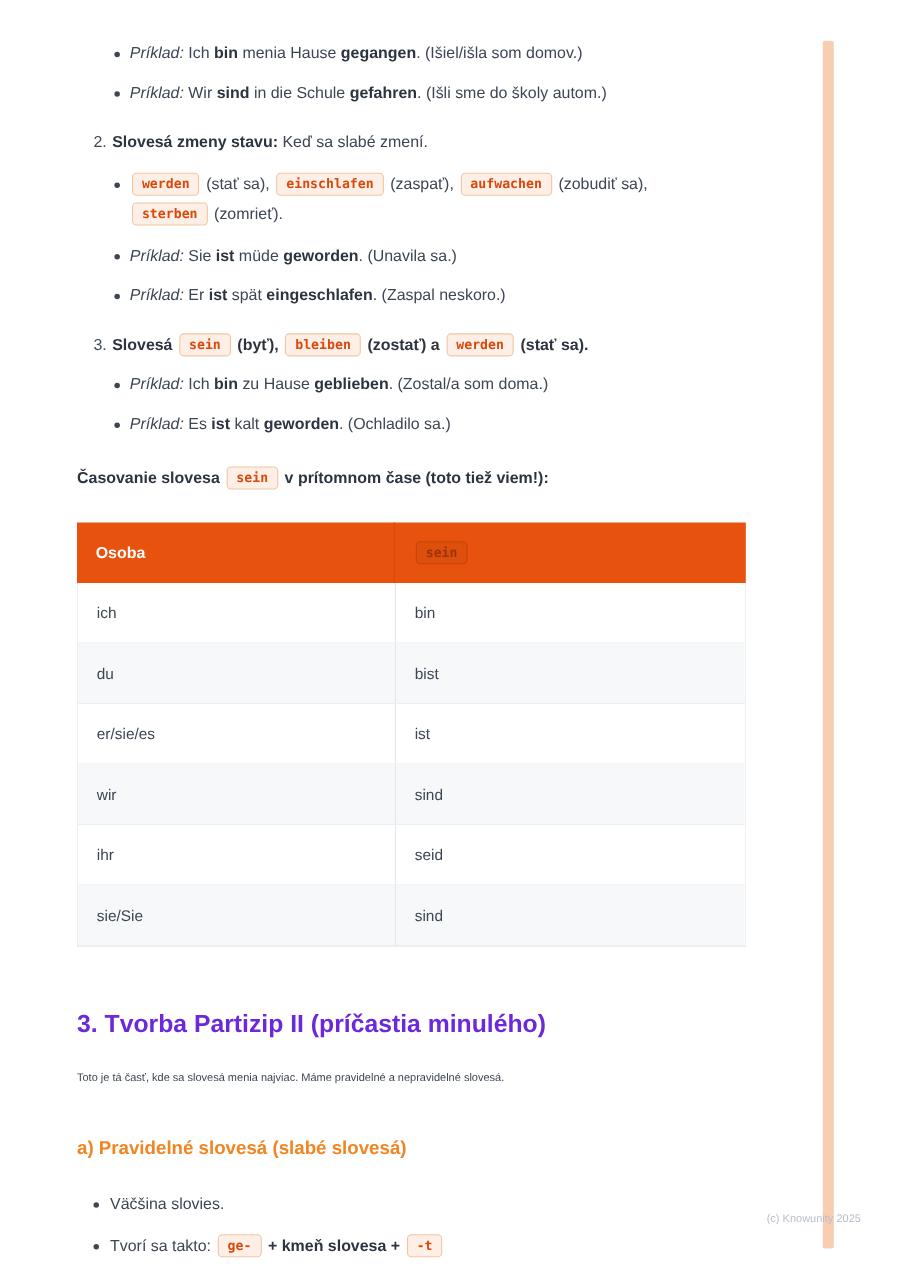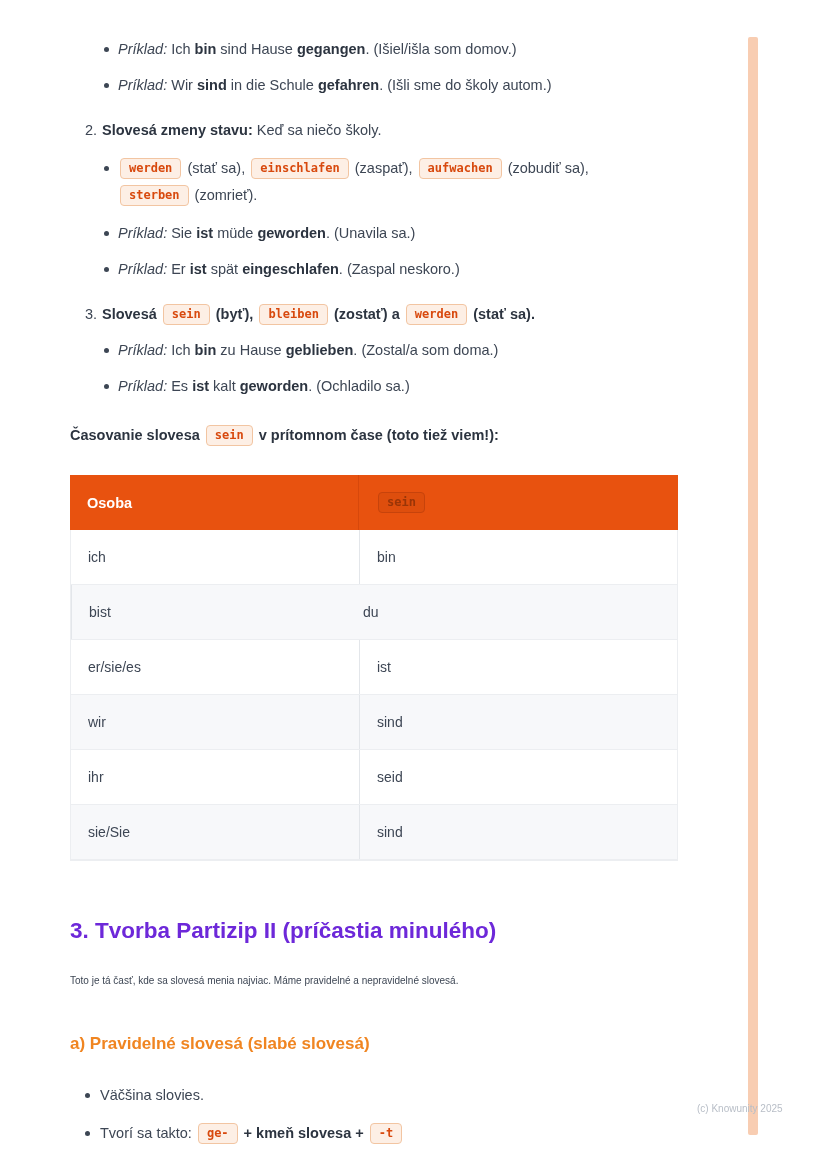--- a/index.html
+++ b/index.html
@@ -74,31 +74,31 @@
 <body>
 
 <div class="page">
   <div class="edge-stripe"></div>
 
   <div class="content">
 
     <ul class="blist indent2">
       <li class="bullet">
         <span class="dot"></span>
-        <span class="li-text"><span class="seg-i">Príklad:</span><span> Ich </span><span class="seg-b">bin</span><span> sind Hause </span><span class="seg-b">gegangen</span><span>. (Išiel/išla som domov.)</span></span>
+        <span class="li-text"><span class="seg-i">Príklad:</span><span> Ich </span><span class="seg-b">bin</span><span> menia Hause </span><span class="seg-b">gegangen</span><span>. (Išiel/išla som domov.)</span></span>
       </li>
       <li class="bullet">
         <span class="dot"></span>
         <span class="li-text"><span class="seg-i">Príklad:</span><span> Wir </span><span class="seg-b">sind</span><span> in die Schule </span><span class="seg-b">gefahren</span><span>. (Išli sme do školy autom.)</span></span>
       </li>
     </ul>
 
     <div class="numbered">
       <span class="num">2.</span>
-      <span class="num-text"><span class="seg-b">Slovesá zmeny stavu:</span><span> Keď sa niečo školy.</span></span>
+      <span class="num-text"><span class="seg-b">Slovesá zmeny stavu:</span><span> Keď sa slabé zmení.</span></span>
     </div>
 
     <ul class="blist indent2">
       <li class="bullet chips-line">
         <span class="dot"></span>
         <span class="li-text"><span class="chip">werden</span><span> (stať sa), </span><span class="chip">einschlafen</span><span> (zaspať), </span><span class="chip">aufwachen</span><span> (zobudiť sa), </span><span class="chip">sterben</span><span> (zomrieť).</span></span>
       </li>
       <li class="bullet">
         <span class="dot"></span>
         <span class="li-text"><span class="seg-i">Príklad:</span><span> Sie </span><span class="seg-b">ist</span><span> müde </span><span class="seg-b">geworden</span><span>. (Unavila sa.)</span></span>
@@ -133,22 +133,22 @@
         <div class="t-cell t-c2">
             <span class="chip chip-hdr">sein</span>
           </div>
       </div>
       <div class="t-body">
         <div class="t-row">
           <div class="t-cell t-c1">ich</div>
           <div class="t-cell t-c2">bin</div>
         </div>
         <div class="t-row">
+          <div class="t-cell t-c1">du</div>
           <div class="t-cell t-c2">bist</div>
-          <div class="t-cell t-c1">du</div>
         </div>
         <div class="t-row">
           <div class="t-cell t-c1">er/sie/es</div>
           <div class="t-cell t-c2">ist</div>
         </div>
         <div class="t-row">
           <div class="t-cell t-c1">wir</div>
           <div class="t-cell t-c2">sind</div>
         </div>
         <div class="t-row">

